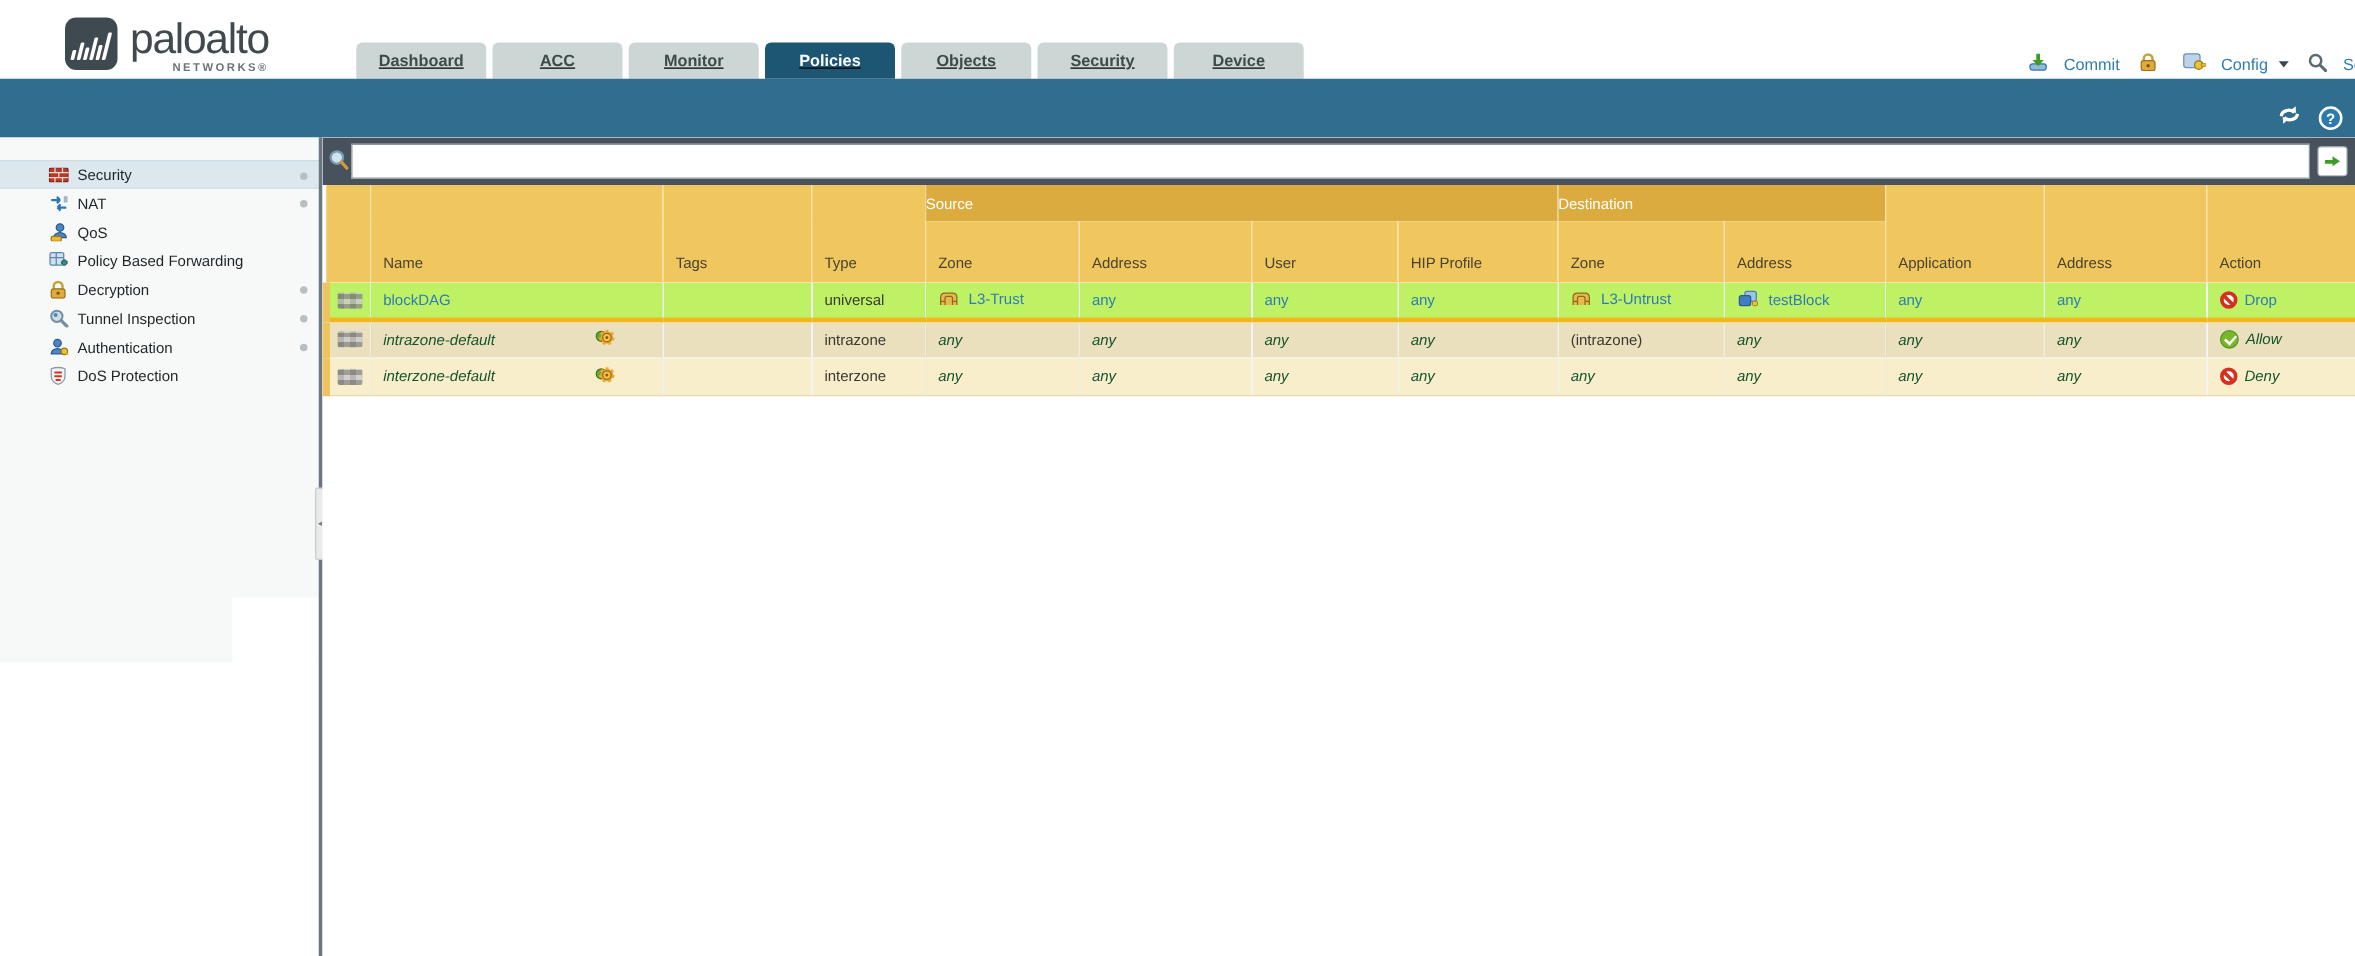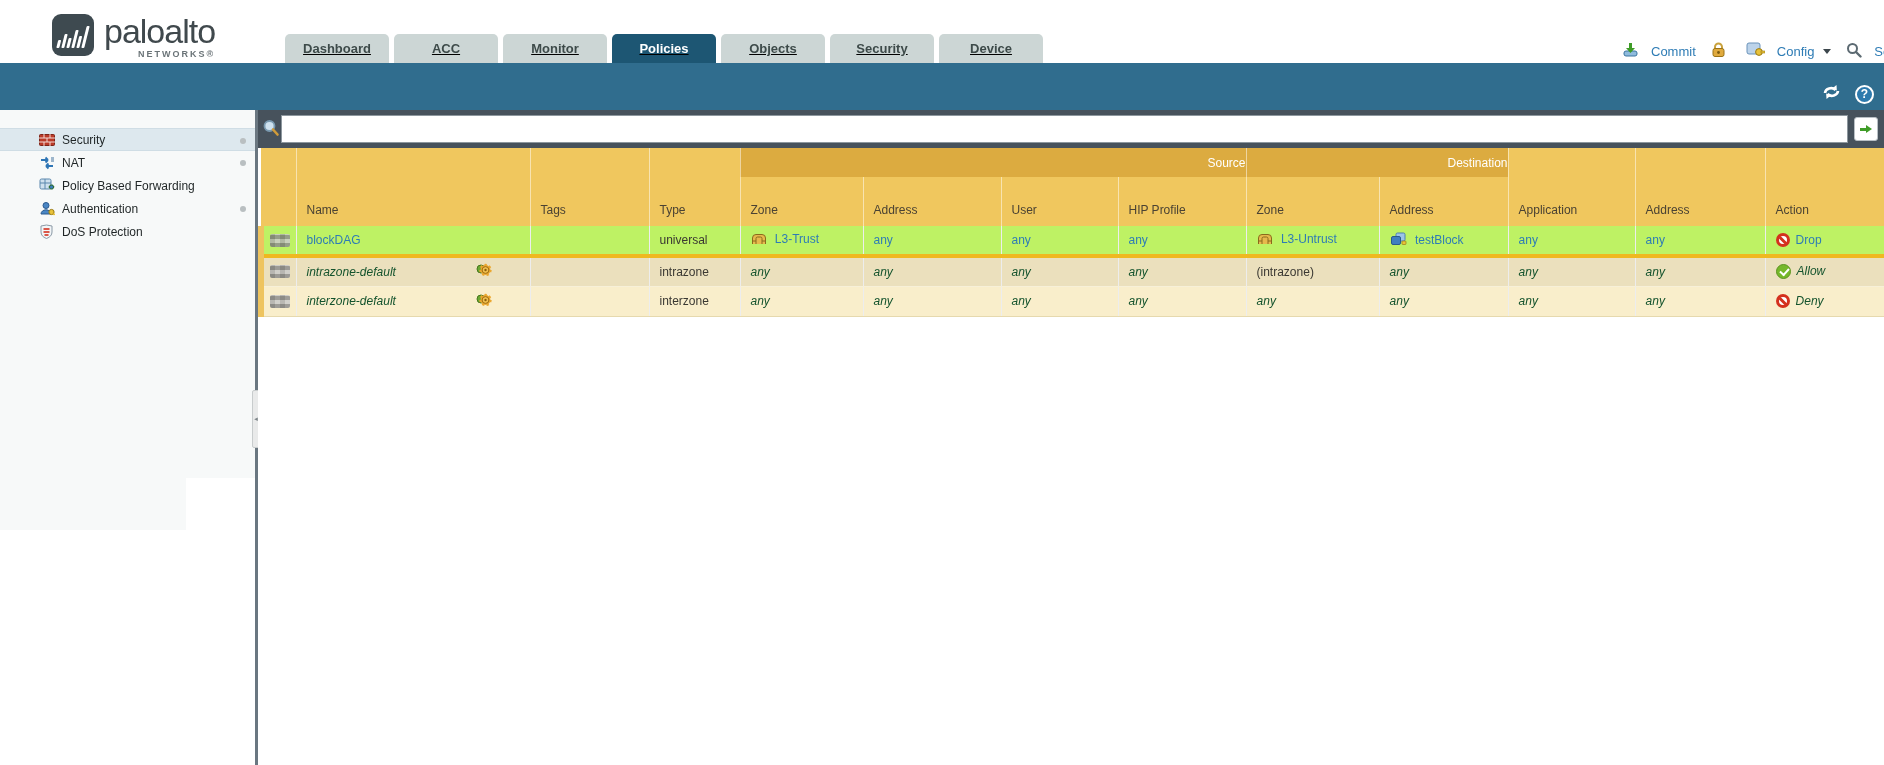--- a/index.html
+++ b/index.html
@@ -65,21 +65,21 @@
   .apply-arrow u { position:absolute; right:0; top:0; width:0; height:0; border-left:6px solid #3f9c27;
                    border-top:4px solid transparent; border-bottom:4px solid transparent; }
 
   
   table.policy { border-collapse:collapse; table-layout:fixed; width:1720px; }
   .policy th { font-size:12px; font-weight:normal; text-align:left; color:#4a4233;
                background:#f0c75e; border-right:1px solid rgba(255,255,255,.5); cursor:pointer; }
   .policy thead tr.grouprow th { height:29px; }
   .policy thead tr.labelrow th { height:49px; vertical-align:bottom; padding:0 0 9px 10px; }
   .policy th.spanned { vertical-align:bottom; padding:0 0 9px 10px; }
-  .policy th.group { background:#dcab40; color:#fff; text-align:right; vertical-align:middle; font-size:12px; }
+  .policy th.group { background:#dcab40; color:#fff; text-align:left; vertical-align:middle; font-size:12px; }
   .policy td { height:30px; font-size:12px; padding-left:10px; white-space:nowrap; overflow:hidden;
                border-right:1px solid rgba(0,0,0,.07); }
   .policy tr.row-sel td { background:#bef264; border-bottom:4px solid #efb81f;margin-top:34px; }
   .policy tr.row-a td { background:#ebe0bd; border-bottom:1px solid #f7f0d8; }
   .policy tr.row-b td { background:#f9eecb; border-bottom:1px solid #e6d9ae; }
   .policy td.numcell { border-left:6px solid #eec45f; padding-left:6px; }
   .pixblock { width:20px; height:13px; border-radius:2px; opacity:.85;
     background-image:repeating-linear-gradient(0deg, rgba(110,110,110,.65) 0 4px, rgba(200,200,200,.55) 4px 8px),
                      repeating-linear-gradient(90deg, #909090 0 5px, #cfcfcf 5px 10px); }
   .lnk { color:#2e7cb5; cursor:pointer; }
@@ -207,35 +207,67 @@
           <svg width="16" height="14">
               <path d="M2 4 H9 M9 4 L6.5 1.5 M9 4 L6.5 6.5" fill="none" stroke="#2e75b5" stroke-width="1.8"></path>
               <path d="M14 10 H7 M7 10 L9.5 7.5 M7 10 L9.5 12.5" fill="none" stroke="#2e75b5" stroke-width="1.8"></path>
               <rect x="12" y="1" width="3" height="5" fill="#9db6cc"></rect>
             </svg>
         </span>
         <span>NAT</span>
         <span class="dot"></span>
       </div>
 
+      <div class="side-item">
+        <span class="sicon">
+          <svg width="14" height="15">
+              <circle cx="8" cy="4" r="3" fill="#4a86c4" stroke="#2a5a8f"></circle>
+              <path d="M3 12 a5 4 0 0 1 10 0 Z" fill="#4a86c4" stroke="#2a5a8f"></path>
+              <rect x="1" y="11" width="8" height="4" rx="1" fill="#e8b832" stroke="#9a7a12"></rect>
+            </svg>
+        </span>
+        <span>QoS</span>
+      </div>
 
       <div class="side-item">
         <span class="sicon">
           <svg width="16" height="15">
               <rect x="1" y="1" width="11" height="10" rx="1.5" fill="#cfe0ee" stroke="#5b87ad"></rect>
               <line x1="1" y1="5" x2="12" y2="5" stroke="#5b87ad"></line>
               <line x1="6" y1="1" x2="6" y2="11" stroke="#5b87ad"></line>
               <path d="M10 9 h5 M12.5 6.5 v5 M10 9 l2-2 M10 9 l2 2 M15 9 l-2-2 M15 9 l-2 2" stroke="#2e6e3a" stroke-width="1.4" fill="none"></path>
               <circle cx="12.5" cy="9" r="1.5" fill="#3d7ec2"></circle>
             </svg>
         </span>
         <span>Policy Based Forwarding</span>
       </div>
 
-
+      <div class="side-item">
+        <span class="sicon">
+          <svg width="15" height="15">
+              <path d="M4 8 V5 a3.5 3.5 0 0 1 7 0 V8" fill="none" stroke="#c9a23e" stroke-width="2"></path>
+              <rect x="2" y="7" width="11" height="7.5" rx="2" fill="#e0aa3e" stroke="#9a7317"></rect>
+              <circle cx="7.5" cy="10.5" r="1.3" fill="#7a5a10"></circle>
+            </svg>
+        </span>
+        <span>Decryption</span>
+        <span class="dot"></span>
+      </div>
+
+      <div class="side-item">
+        <span class="sicon">
+          <svg width="16" height="15">
+              <circle cx="6.5" cy="6" r="4.5" fill="#cfdce6" stroke="#72909f" stroke-width="1.6"></circle>
+              <line x1="10" y1="9.5" x2="14.5" y2="14" stroke="#72909f" stroke-width="2.6" stroke-linecap="round"></line>
+              <circle cx="5.5" cy="5" r="1.6" fill="#4a86c4"></circle>
+            </svg>
+        </span>
+        <span>Tunnel Inspection</span>
+        <span class="dot"></span>
+      </div>
 
 
       <div class="side-item">
         <span class="sicon">
           <svg width="16" height="15">
               <circle cx="7" cy="4.5" r="3" fill="#4a86c4" stroke="#2a5a8f"></circle>
               <path d="M2 13 a5 4.2 0 0 1 10 0 Z" fill="#4a86c4" stroke="#2a5a8f"></path>
               <circle cx="12.5" cy="11" r="2.6" fill="#e8c23a" stroke="#9a7a12"></circle>
               <rect x="14" y="12.5" width="2" height="1.6" fill="#e8c23a"></rect>
             </svg>

